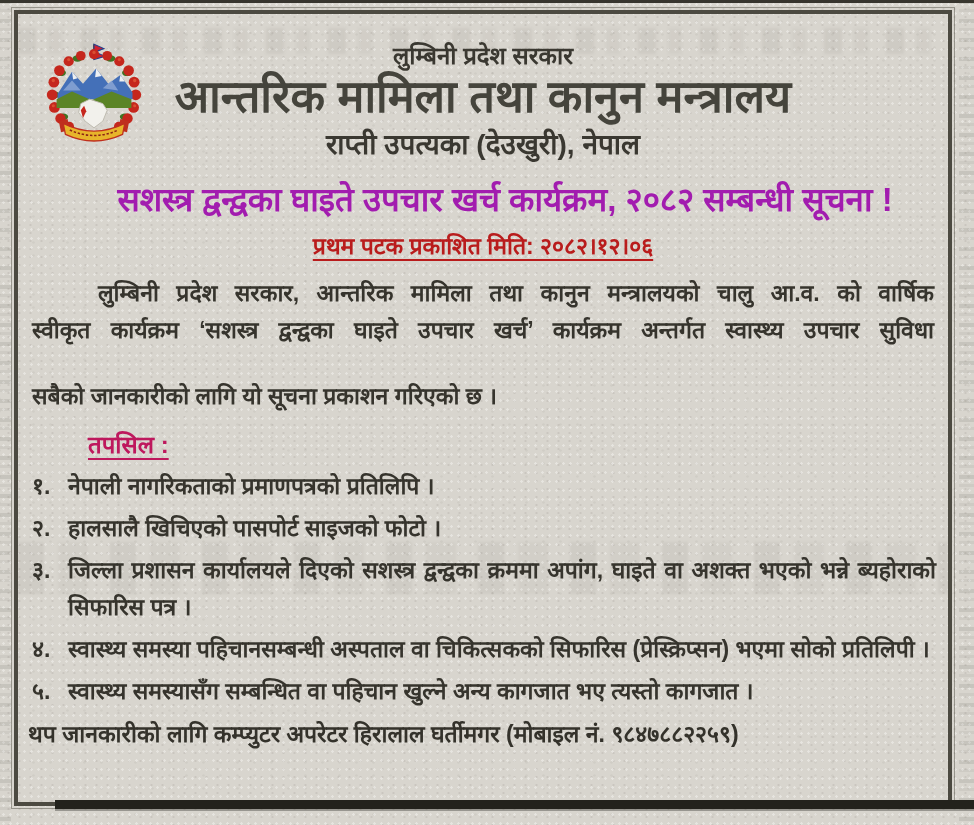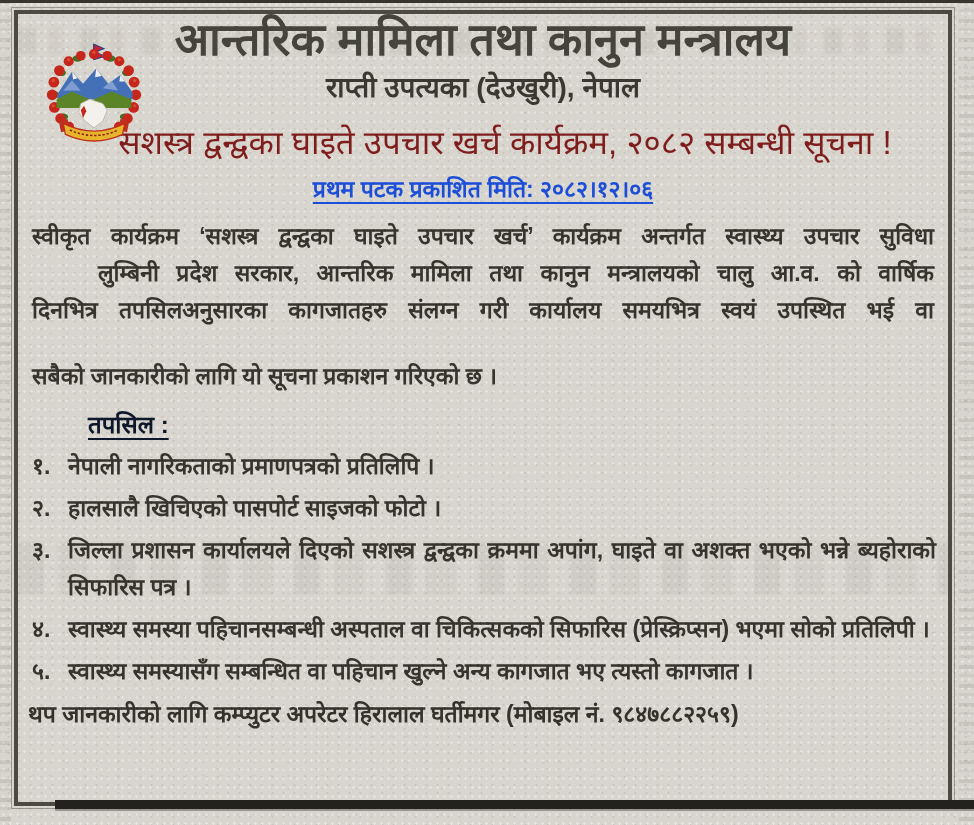--- a/index.html
+++ b/index.html
@@ -31,30 +31,30 @@
   .ghost-band{top:528px;height:52px;
     background:repeating-linear-gradient(90deg, rgba(88,84,74,.14) 0 26px, transparent 26px 40px, rgba(88,84,74,.09) 40px 70px, transparent 70px 92px);}
   .heavy-bar{position:absolute;left:55px;top:800px;width:919px;height:9px;background:#23221c;box-shadow:0 2px 0 rgba(35,34,28,.35);}
 
   .emblem{position:absolute;left:20px;top:28px;width:112px;height:110px;}
 
   .center{text-align:center;}
   .gov-line{margin-top:24px;font-size:24px;font-weight:bold;color:#3a3831;}
   .ministry{margin-top:2px;font-size:45px;font-weight:bold;color:#45443c;letter-spacing:0px;line-height:1.05;}
   .address{margin-top:4px;font-size:28px;font-weight:bold;color:#3a3831;}
-  .title{margin-top:20px;font-size:33px;font-weight:normal;color:#7f1d1d;padding:0 26px;line-height:1.1;margin-left:44px;}
-  .pubdate{margin-top:10px;font-size:23px;font-weight:bold;text-decoration:underline;text-underline-offset:5px;text-decoration-thickness:2px;color:#1d4ed8;}
+  .title{margin-top:20px;font-size:33px;font-weight:bold;color:#a21caf;padding:0 26px;line-height:1.1;margin-left:44px;}
+  .pubdate{margin-top:10px;font-size:23px;font-weight:bold;text-decoration:underline;text-underline-offset:5px;text-decoration-thickness:2px;color:#b91c1c;}
 
   .para{margin:14px 14px 0 14px;font-size:23px;font-weight:bold;color:#36342d;position:relative;z-index:2;}
   .jline{line-height:37px;text-align:justify;text-align-last:justify;}
   .jline.first{padding-left:66px;}
   .jline.lastline{text-align-last:left;margin-top:29px;}
   .email-serif{font-family:"DejaVu Serif","Liberation Serif",serif;font-weight:normal;font-size:24px;}
 
-  .tapasil{margin:12px 3px 0 70px;font-size:24px;font-weight:bold;text-decoration:underline;text-underline-offset:5px;text-decoration-thickness:2px;color:#0f172a;position:relative;z-index:2;}
+  .tapasil{margin:12px 3px 0 70px;font-size:24px;font-weight:bold;text-decoration:underline;text-underline-offset:5px;text-decoration-thickness:2px;color:#be185d;position:relative;z-index:2;}
 
   .list{margin:8px 12px 0 14px;position:relative;z-index:2;}
   .item{display:flex;align-items:flex-start;margin-top:5px;font-size:23px;font-weight:bold;color:#36342d;line-height:37px;}
   .item .num{flex:0 0 36px;}
   .item .txt{flex:1 1 auto;}
   .item .txt.multi{text-align:justify;text-align-last:left;}
 
   .footer-line{margin:7px 10px 0 10px;font-size:23px;font-weight:bold;color:#34322b;position:relative;z-index:2;}
 </style>
 </head>
@@ -128,30 +128,30 @@
     <path d="M38 62 l3 -4 l2 5 l-3 6 Z" fill="#c5271d"></path>
 
     <g>
       <path d="M18 72 L26 70 L28 80 L20 82 Z" fill="#bf2f1e"></path>
       <path d="M82 72 L74 70 L72 80 L80 82 Z" fill="#bf2f1e"></path>
       <path d="M22 74 Q50 88 78 74 L76 84 Q50 96 24 84 Z" fill="#e7b52b" stroke="#bf2f1e" stroke-width="1.2"></path>
       <path d="M28 80 Q50 90 72 80" fill="none" stroke="#8c2415" stroke-width="1.4" stroke-dasharray="2.2 1.6"></path>
     </g>
   </svg>
 
+  <div class="center gov-line">लुम्बिनी प्रदेश सरकार</div>
   <div class="center ministry">आन्तरिक मामिला तथा कानुन मन्त्रालय</div>
   <div class="center address">राप्ती उपत्यका (देउखुरी), नेपाल</div>
 
   <div class="center title">सशस्त्र द्वन्द्वका घाइते उपचार खर्च कार्यक्रम, २०८२ सम्बन्धी सूचना !</div>
   <div class="center pubdate">प्रथम पटक प्रकाशित मिति: २०८२।१२।०६</div>
 
   <div class="para">
+    <div class="jline first">लुम्बिनी प्रदेश सरकार, आन्तरिक मामिला तथा कानुन मन्त्रालयको चालु आ.व. को वार्षिक</div>
     <div class="jline">स्वीकृत कार्यक्रम ‘सशस्त्र द्वन्द्वका घाइते उपचार खर्च’ कार्यक्रम अन्तर्गत स्वास्थ्य उपचार सुविधा</div>
-    <div class="jline first">लुम्बिनी प्रदेश सरकार, आन्तरिक मामिला तथा कानुन मन्त्रालयको चालु आ.व. को वार्षिक</div>
-    <div class="jline">दिनभित्र तपसिलअनुसारका कागजातहरु संलग्न गरी कार्यालय समयभित्र स्वयं उपस्थित भई वा</div>
     <div class="jline lastline">सबैको जानकारीको लागि यो सूचना प्रकाशन गरिएको छ ।</div>
   </div>
 
   <div class="tapasil">तपसिल :</div>
 
   <div class="list">
     <div class="item">
       <span class="num">१.</span>
       <span class="txt">नेपाली नागरिकताको प्रमाणपत्रको प्रतिलिपि ।</span>
     </div>

